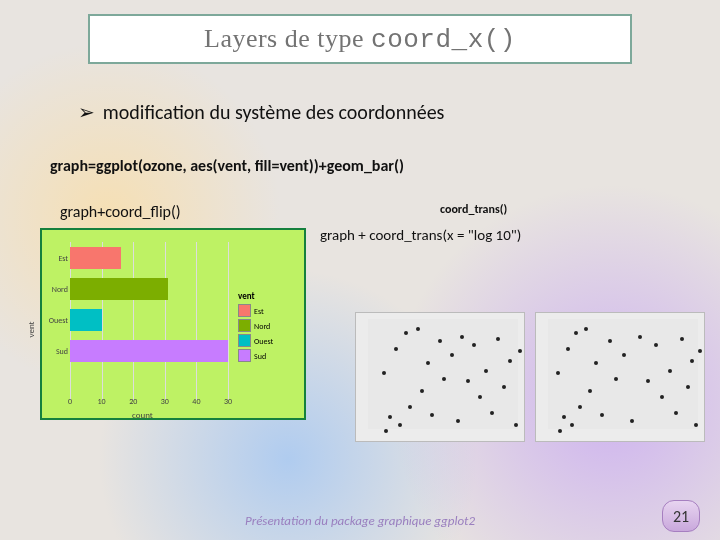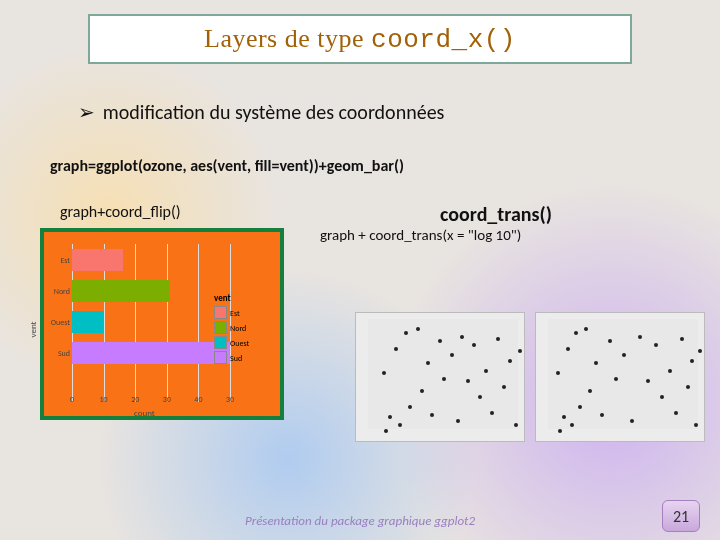--- a/index.html
+++ b/index.html
@@ -1,47 +1,47 @@
 <!DOCTYPE html>
 <html><head>
 <meta charset="utf-8">
 <style>
   html,body{margin:0;padding:0;width:720px;height:540px;font-family:Calibri,Arial,sans-serif;overflow:hidden}
   body{background:radial-gradient(circle at 15% 40%,rgba(255,220,150,.6) 0%,rgba(255,220,150,0) 25%),radial-gradient(circle at 85% 75%,rgba(180,130,255,.5) 0%,rgba(180,130,255,0) 30%),radial-gradient(circle at 40% 85%,rgba(120,180,255,.5) 0%,rgba(120,180,255,0) 30%),#e8e4e0;position:relative}
   .title-box{position:absolute;top:14px;left:88px;width:544px;height:50px;border:2px solid #7da89a;background:#fff;display:flex;align-items:center;justify-content:center;box-sizing:border-box}
-  .title-text{font-family:Georgia,serif;font-size:26px;color:#a16207;letter-spacing:.5px}
+  .title-text{font-family:Georgia,serif;font-size:26px;color:#737373;letter-spacing:.5px}
   .title-text .mono{font-family:"Courier New",monospace;font-size:26px}
   .bullet{position:absolute;top:100px;left:78px;font-size:20px;color:#111}
   .bullet .arrow{font-family:Arial;margin-right:8px}
   .code1{position:absolute;top:156px;left:50px;font-size:16px;font-weight:bold;color:#111}
   .left-label{position:absolute;top:202px;left:60px;font-size:16px;font-weight:normal;color:#111}
-  .right-label{position:absolute;top:202px;left:440px;font-size:20px;font-weight:bold;color:#111}
+  .right-label{position:absolute;top:202px;left:440px;font-size:12px;font-weight:bold;color:#111}
   .code-block{position:absolute;top:226px;left:320px;font-size:15px;color:#111;line-height:1.3}
-  .left-chart{position:absolute;top:228px;left:40px;width:244px;height:192px;background:#f97316;border:4px solid #15803d;box-sizing:border-box}
+  .left-chart{position:absolute;top:228px;left:40px;width:266px;height:192px;background:#bef264;border:2px solid #15803d;box-sizing:border-box}
   .left-axis-y{position:absolute;left:-14px;top:50%;transform:rotate(-90deg) translateY(-50%);font-size:9px;color:#444}
   .left-rows{position:absolute;left:28px;top:12px;width:158px;height:158px}
   .left-row{position:relative;height:31px;display:flex;align-items:center}
   .left-row .cat{position:absolute;left:-24px;font-size:8px;color:#444;width:22px;text-align:right;top:50%;transform:translateY(-50%)}
   .left-row .bar{height:22px}
   .left-grid{position:absolute;left:28px;top:12px;width:158px;height:158px}
   .left-grid .v{position:absolute;top:0;bottom:0;width:1px;background:#ddd}
   .left-xlabel{position:absolute;left:28px;right:74px;bottom:4px;height:18px}
   .left-xlabel .tick{position:absolute;font-size:8px;color:#444;transform:translateX(-50%)}
   .left-xname{position:absolute;bottom:-2px;left:90px;font-size:9px;color:#444}
   .legend{position:absolute;right:6px;top:60px;width:60px}
   .legend .ltitle{font-size:9px;font-weight:bold;margin-bottom:3px}
   .legend .litem{display:flex;align-items:center;font-size:8px;margin-bottom:2px}
   .legend .sw{width:11px;height:11px;margin-right:3px;border:1px solid #888}
   .mini-chart{position:absolute;width:170px;height:130px;background:#ececec;border:1px solid #bbb;box-sizing:border-box}
   .mini-chart.c1{top:312px;left:355px}
   .mini-chart.c2{top:312px;left:535px}
   .mini-chart .field{position:absolute;left:12px;top:6px;right:6px;bottom:12px;background:#e8e8e8}
   .mini-chart .pt{position:absolute;width:4px;height:4px;border-radius:50%;background:#222}
   .footer{position:absolute;bottom:12px;left:0;right:0;text-align:center;font-size:13px;font-style:italic;color:#9a7fbf}
-  .page-num{position:absolute;right:20px;bottom:8px;width:36px;height:30px;background:linear-gradient(#e7d4f0,#c9a8dc);border:1px solid #a67fc0;border-radius:6px;display:flex;align-items:center;justify-content:center;font-size:16px;color:#333}
+  .page-num{position:absolute;right:20px;bottom:8px;width:36px;height:30px;background:linear-gradient(#e7d4f0,#c9a8dc);border:1px solid #a67fc0;border-radius:12px;display:flex;align-items:center;justify-content:center;font-size:16px;color:#333}
 </style>
 </head>
 <body>
 
 <div class="title-box">
   <span class="title-text">
     <span>Layers de type </span><span class="mono">coord_x()</span>
   </span>
 </div>
 

